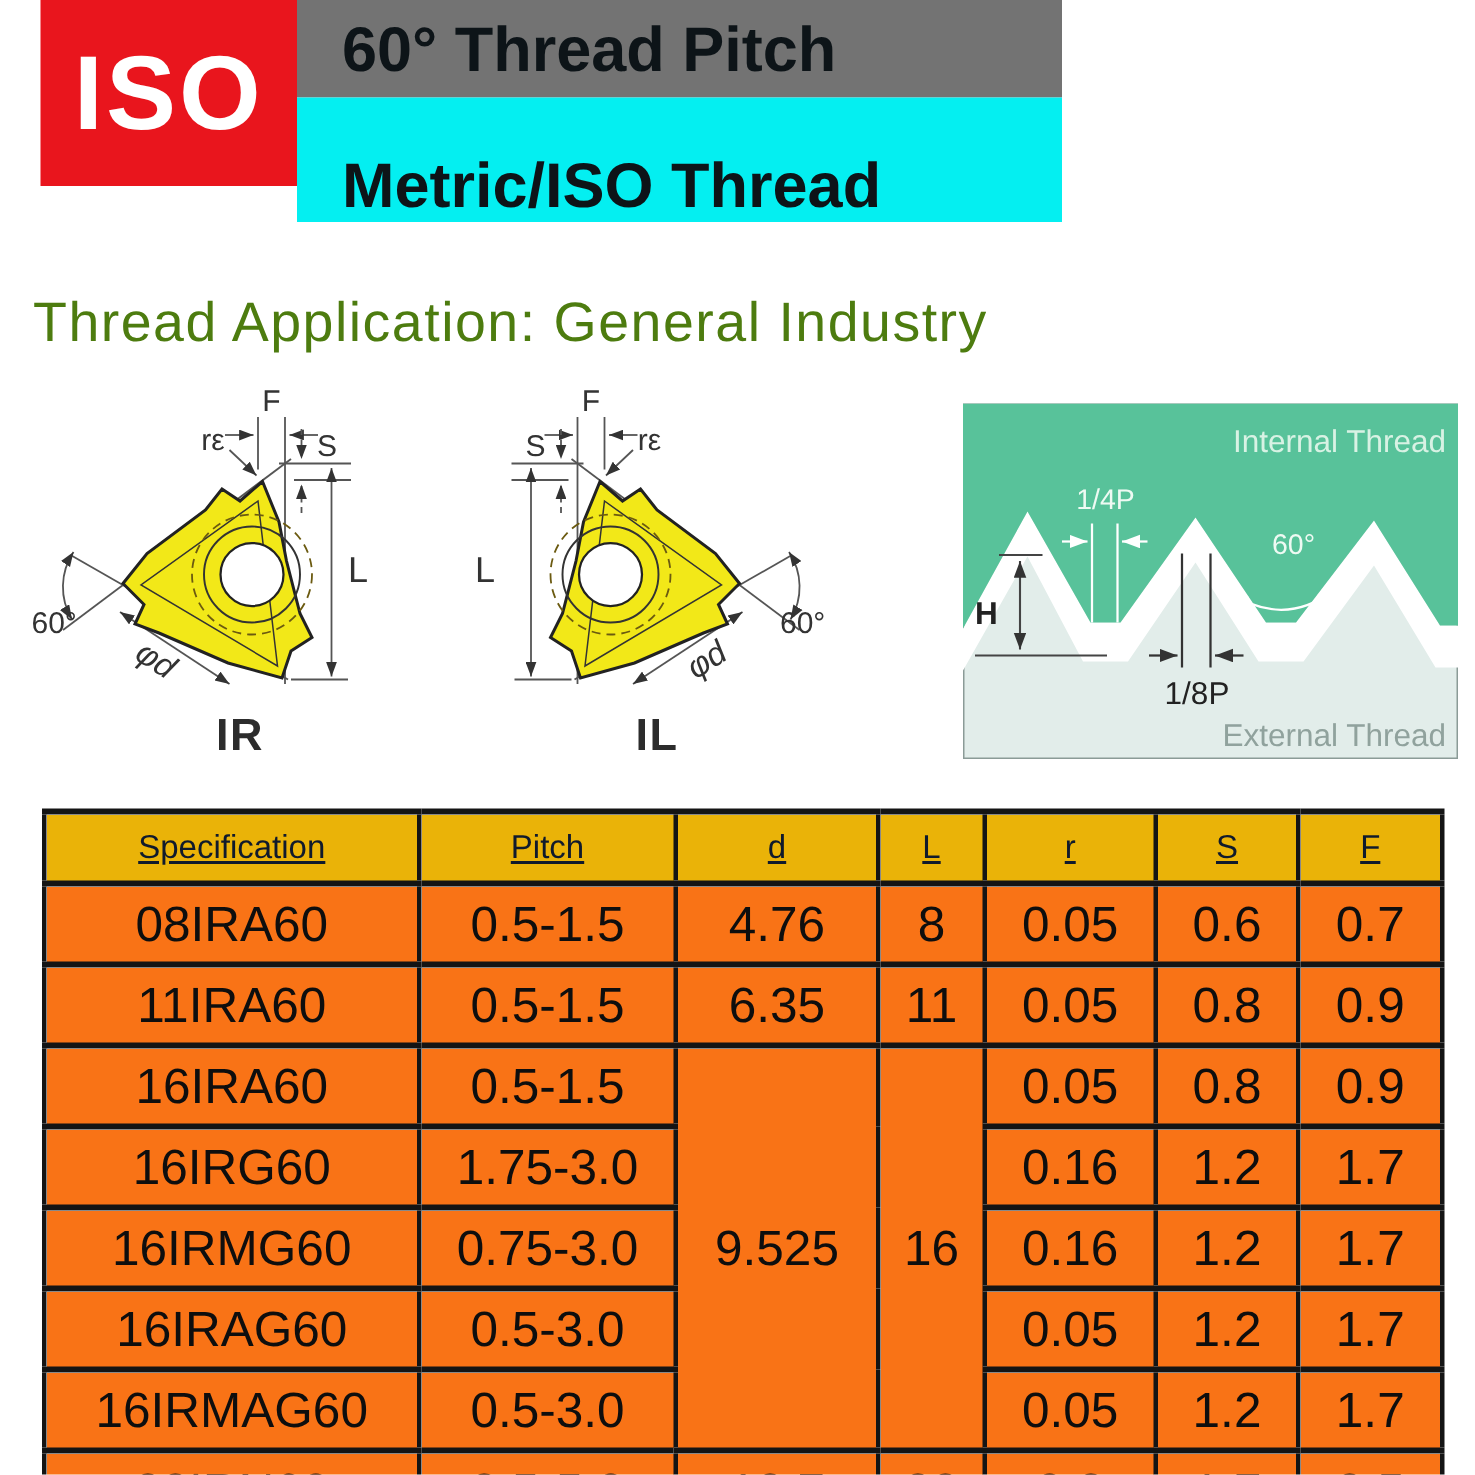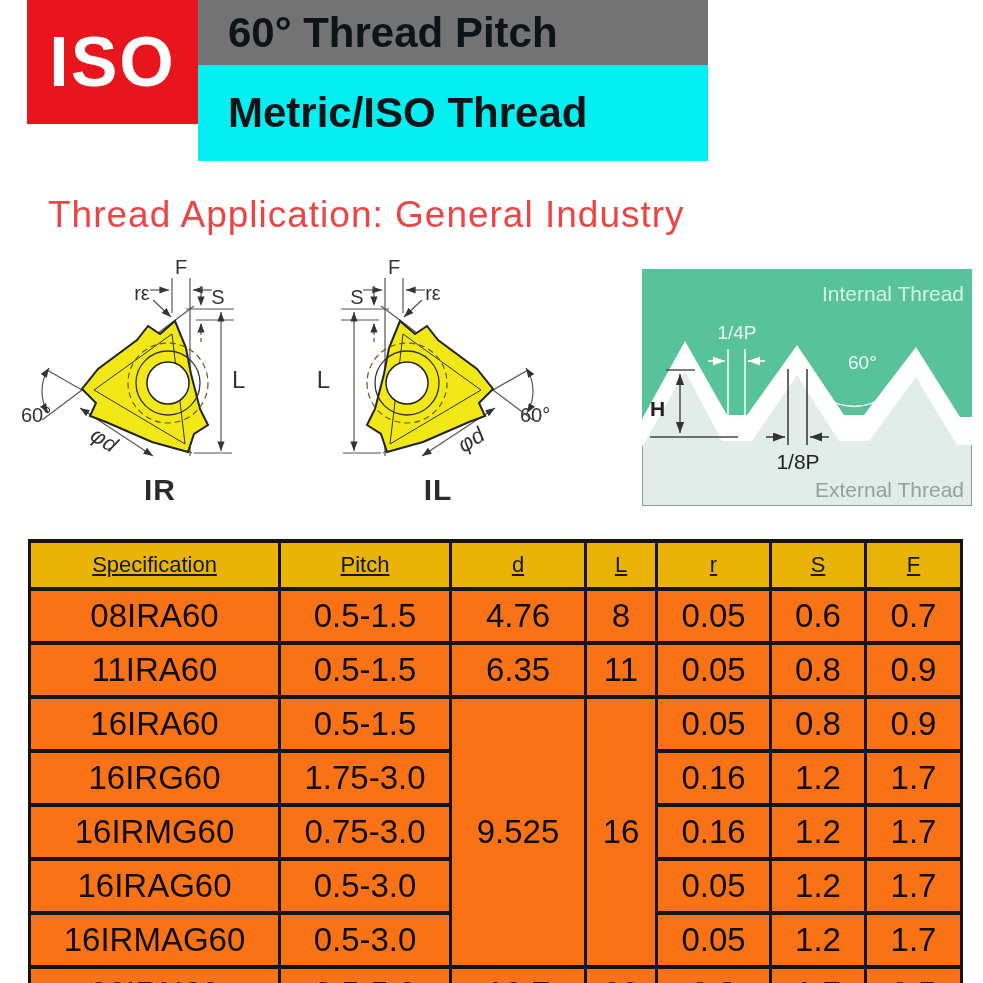--- a/index.html
+++ b/index.html
@@ -8,22 +8,22 @@
     background:#ffffff;font-family:"Liberation Sans", sans-serif;
   }
   .abs{position:absolute;}
   
   .iso-box{left:27px;top:0;width:171px;height:124px;background:#e9151d;
     display:flex;align-items:center;justify-content:center;}
   .iso-box span{color:#ffffff;font-size:70px;font-weight:bold;letter-spacing:2px;}
   .banner{left:198px;width:510px;display:flex;align-items:center;}
   .banner span{font-weight:bold;font-size:42px;color:#0d1418;padding-left:30px;white-space:nowrap;}
   .banner1{top:0;height:65px;background:#737373;}
-  .banner2{top:65px;height:96px;background:#04eff1;}
-  .app-text{left:48px;top:194px;font-size:37px;color:#ef4444;letter-spacing:1px;white-space:nowrap;}
+  .banner2{top:65px;height:83px;background:#04eff1;align-items:flex-end;}
+  .app-text{left:22px;top:194px;font-size:37px;color:#4d7c0f;letter-spacing:1px;white-space:nowrap;}
   
   svg text{font-family:"Liberation Sans", sans-serif;}
   
   .spec-table{left:28px;top:539px;width:932px;border-collapse:collapse;table-layout:fixed;}
   .spec-table th,.spec-table td{
     border:3px solid #141414;border-top-width:4px;border-bottom-width:4px;
     text-align:center;vertical-align:middle;overflow:hidden;white-space:nowrap;
   }
   .spec-table th{height:42px;background:#eab308;color:#101a2c;font-size:22px;font-weight:normal;text-decoration:underline;}
   .spec-table td{height:48px;background:#f97316;color:#0e0e0e;font-size:33px;}

